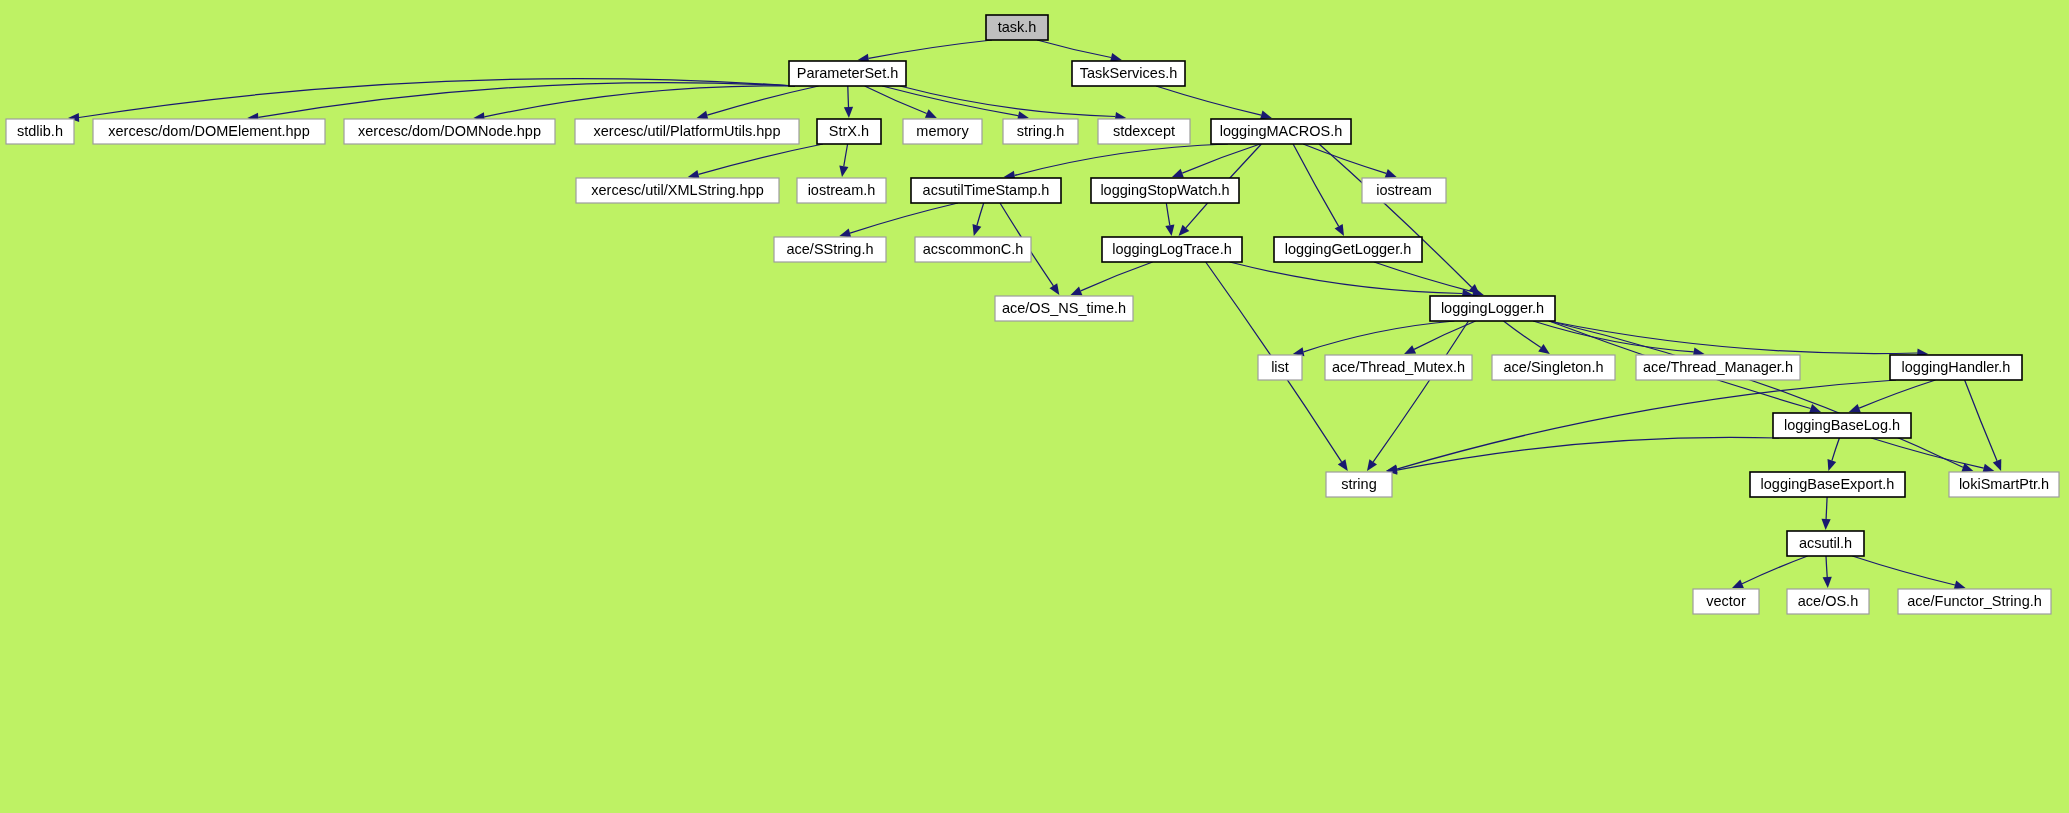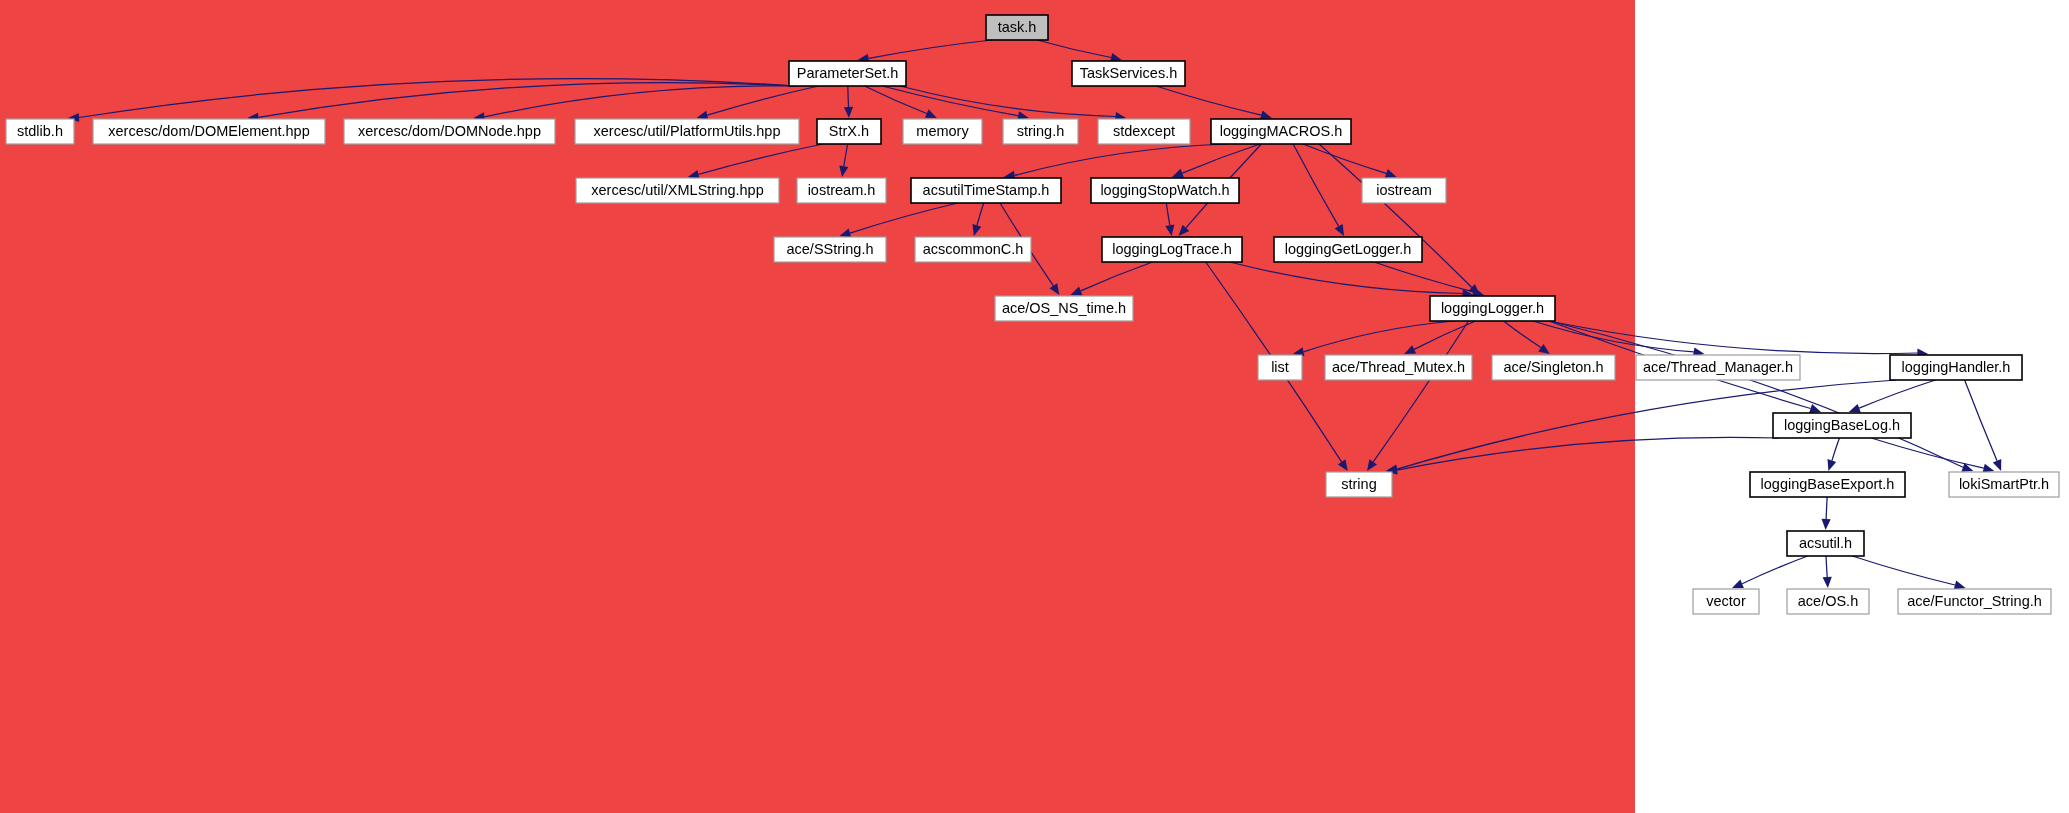--- a/index.html
+++ b/index.html
@@ -2,23 +2,23 @@
 <html><head>
 <meta charset="utf-8">
 <style>
   html, body {
     margin: 0;
     padding: 0;
     background: #ffffff;
   }
   #graph-root {
     position: relative;
-    width: 1635px;
+    width: 2069px;
     height: 813px;
-    background: #ef4444;
+    background: #bef264;
     font-family: "Liberation Sans", sans-serif;
   }
   svg.graph-canvas {
     position: absolute;
     left: 0;
     top: 0;
     width: 2069px;
     height: 813px;
     display: block;
   }

